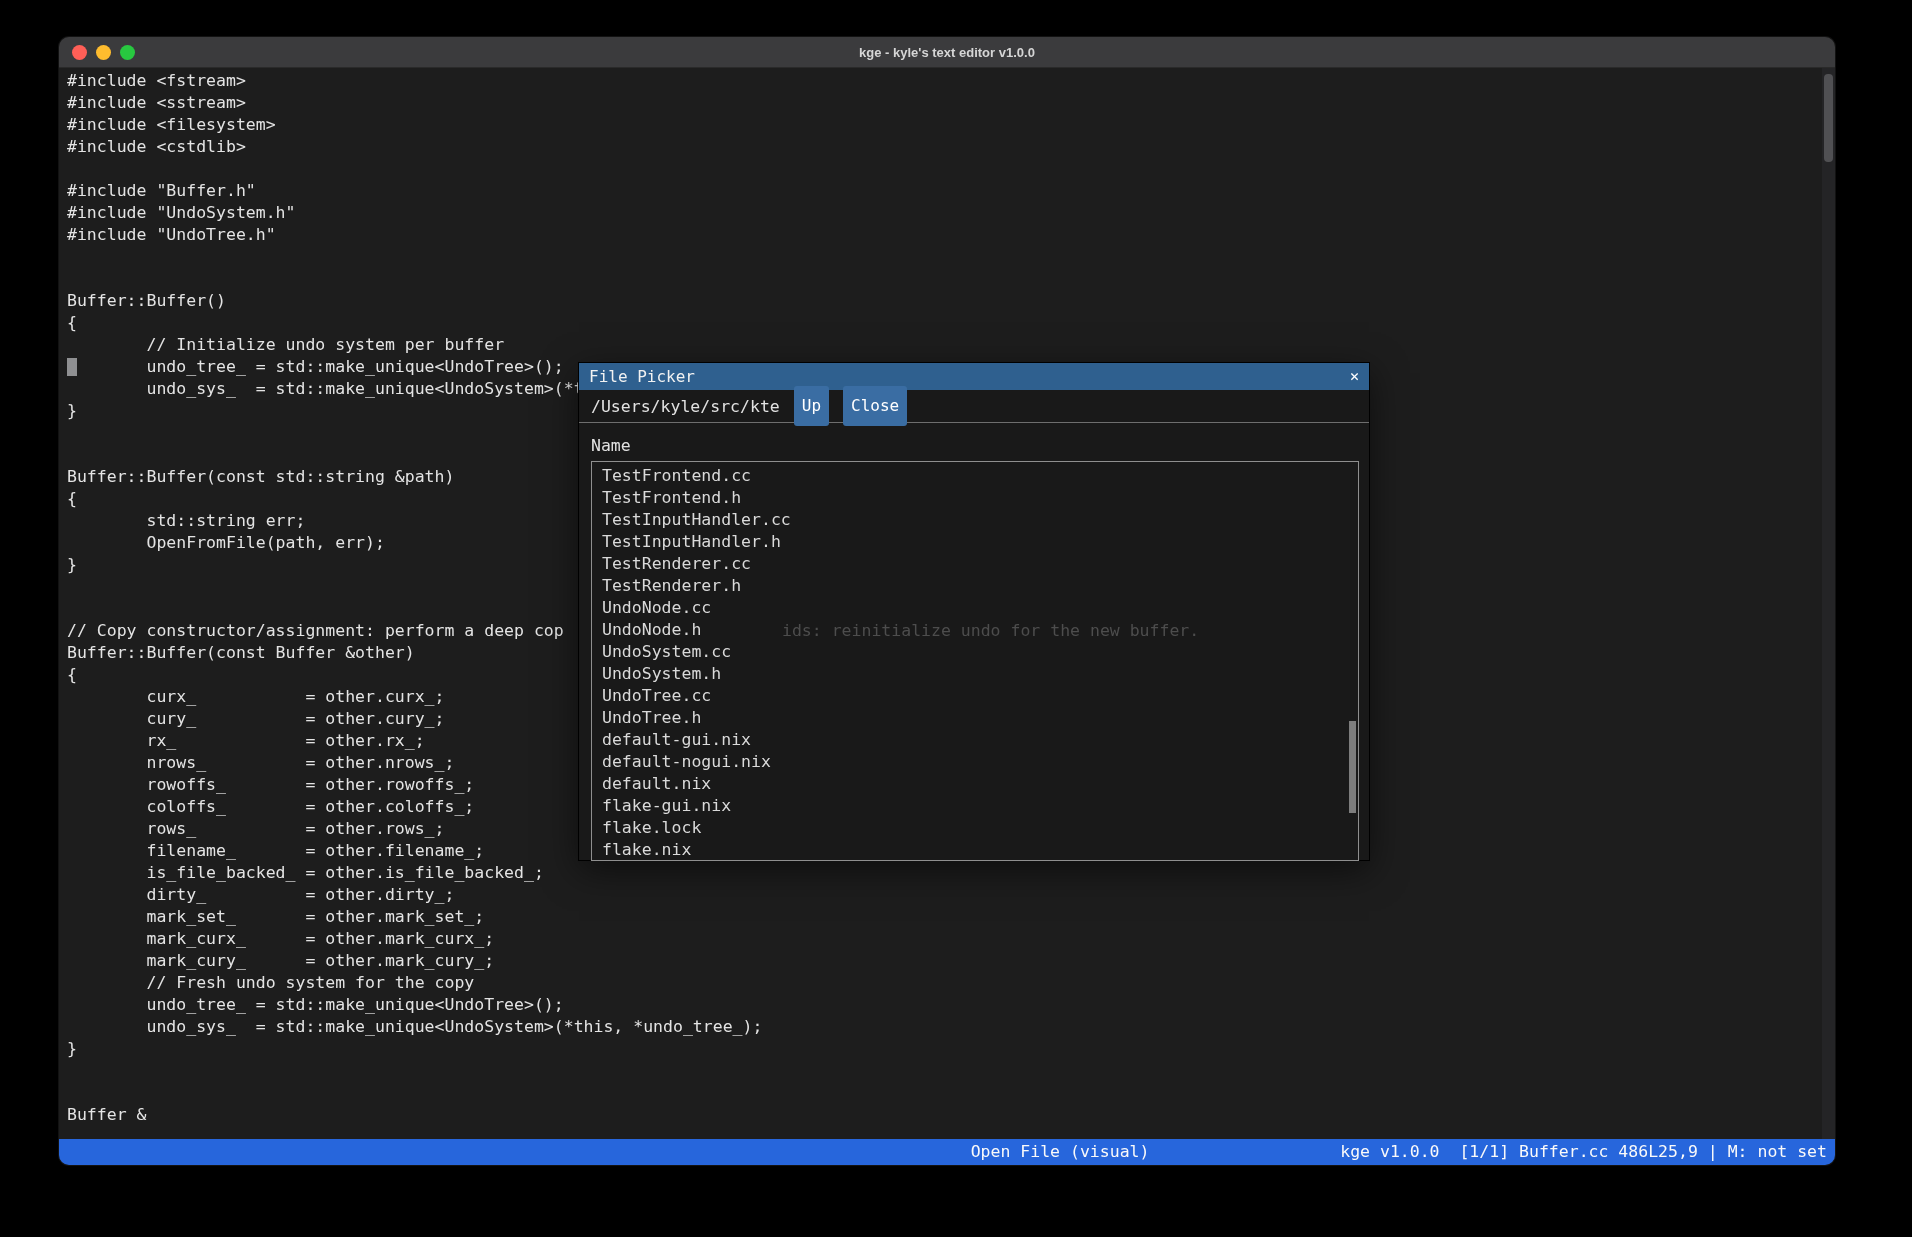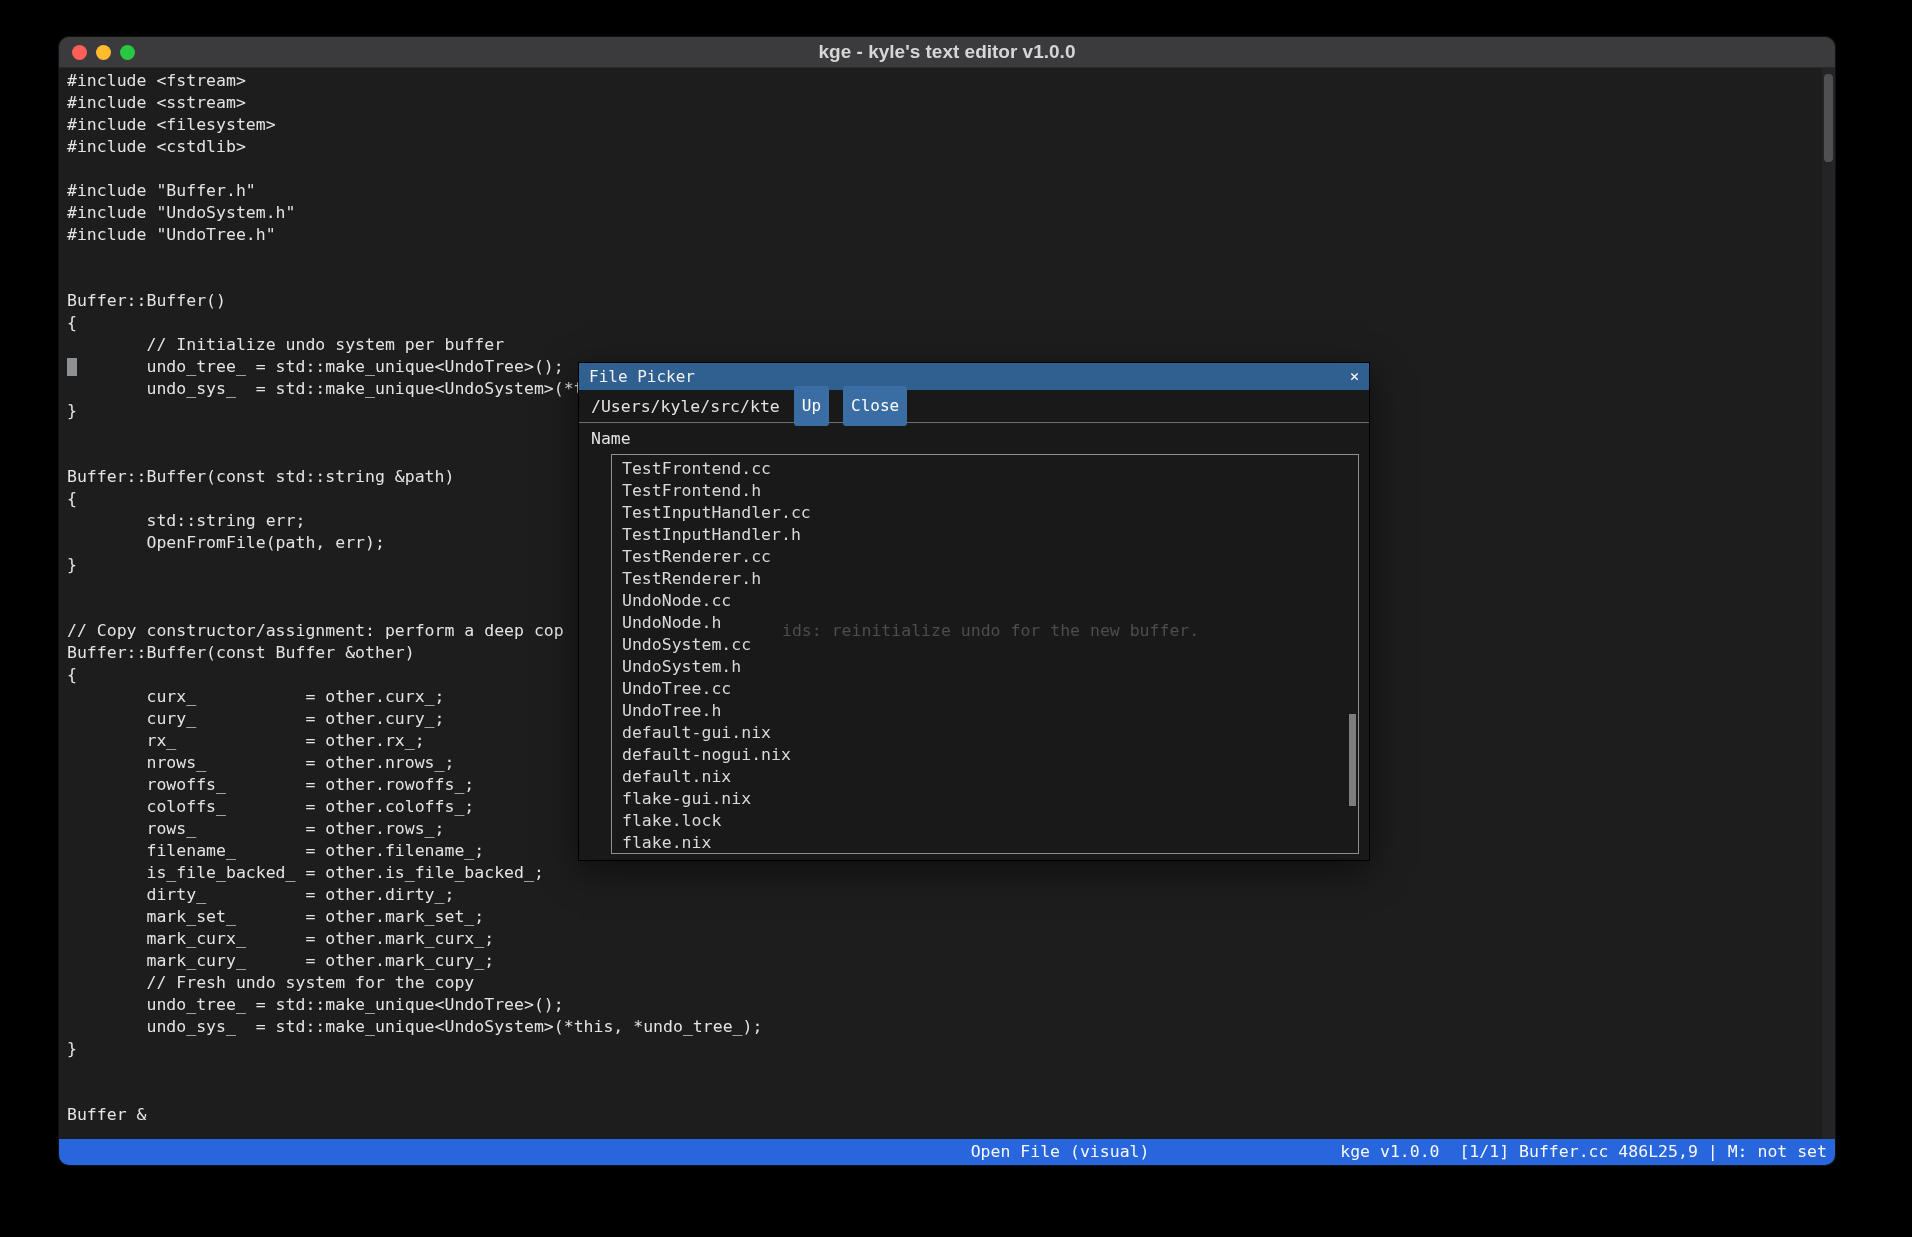--- a/index.html
+++ b/index.html
@@ -31,21 +31,21 @@
     border-bottom:1px solid #2a2a2a;
   }
   .lights{position:absolute;left:13px;top:0;bottom:0;display:flex;align-items:center;gap:9px;}
   .light{width:15px;height:15px;border-radius:50%;display:inline-block;}
   .light.red{background:var(--traffic-red);}
   .light.yellow{background:var(--traffic-yellow);}
   .light.green{background:var(--traffic-green);}
   .title{
     flex:1;text-align:center;
     font-family:"Liberation Sans",sans-serif;font-weight:bold;
-    font-size:19px;color:#d6d6d6;
+    font-size:13px;color:#d6d6d6;
   }
   
   .editor{flex:1;position:relative;overflow:hidden;background:#1d1d1d;}
   .code{
     margin:0;padding:2px 20px 0 8px;
     font-family:"DejaVu Sans Mono",monospace;
     font-size:16.5px;line-height:22px;color:#e4e4e4;
     white-space:pre;
   }
   .cursor{
@@ -74,23 +74,23 @@
   .path-row{
     height:33px;display:flex;align-items:center;gap:14px;
     padding:0 12px;border-bottom:1px solid #6e6e6e;
   }
   .path{white-space:pre;}
   .btn{
     background:var(--button);border:none;color:#fff;
     font-family:"DejaVu Sans Mono",monospace;font-size:16px;
     padding:10px 8px;border-radius:3px;cursor:pointer;line-height:1.2;
   }
-  .name-row{height:31px;display:flex;align-items:center;padding:0 12px;}
+  .name-row{height:31px;display:flex;align-items:center;padding:0 12px;margin-top:7px;}
   .file-list{
-    position:relative;margin:0 10px 0 32px;height:400px;
+    position:relative;margin:0 10px 0 12px;height:400px;
     border:1px solid #8f8f8f;overflow:hidden;padding-top:3px;
   }
   .file-row{
     height:22px;line-height:22px;padding-left:10px;
     color:#dadada;white-space:pre;cursor:default;
   }
   .list-scroll-thumb{
     position:absolute;right:2px;top:259px;width:7px;height:92px;background:#7d7d7d;
   }
   

